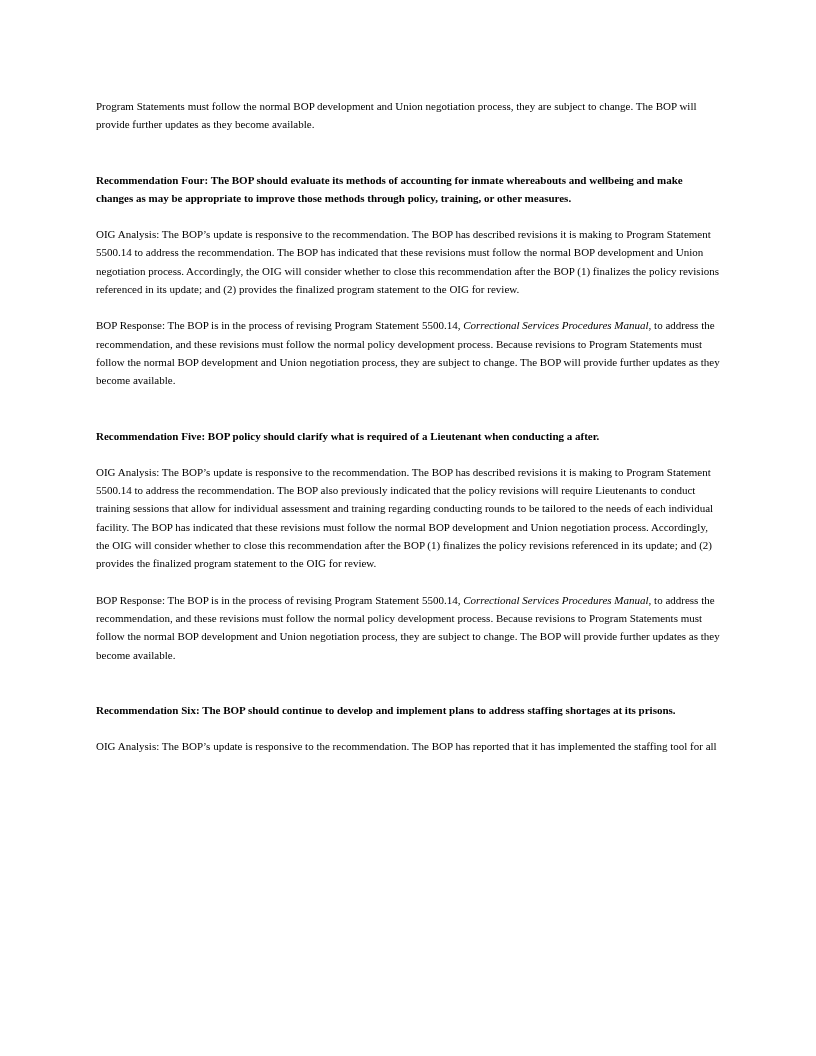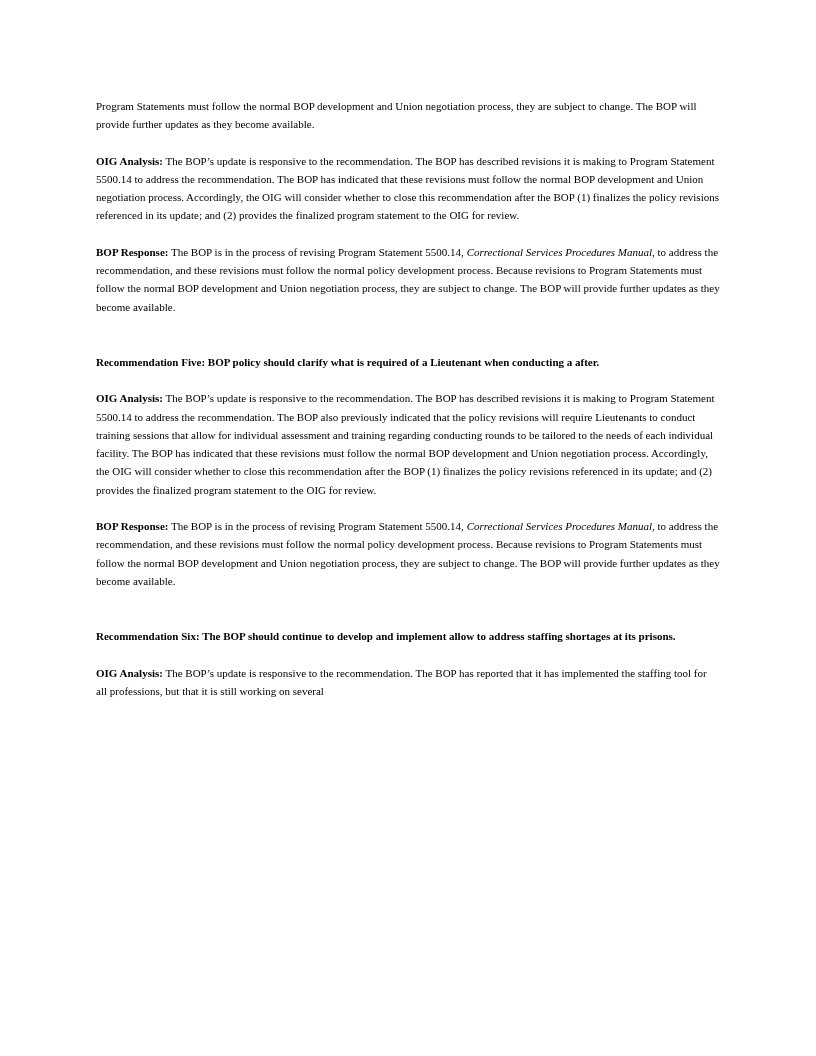--- a/index.html
+++ b/index.html
@@ -22,35 +22,38 @@
     text-rendering: optimizeLegibility;
   }
   .page p {
     margin: 0 0 18px 0;
   }
   .recommendation {
     font-weight: bold;
     margin-top: 37px !important;
   }
   .label {
-    font-weight: bold;
+    font-weight: normal;
   }
   .italic {
     font-style: italic;
   }
 </style>
 </head>
 <body>
 
 <div class="page">
 
   <p>
     <span>Program Statements must follow the normal BOP development and Union negotiation process, they are subject to change. The BOP will provide further updates as they become available.</span>
   </p>
 
+  <p class="recommendation">
+    <span>Recommendation Four: The BOP should evaluate its methods of accounting for inmate whereabouts and wellbeing and make changes as may be appropriate to improve those methods through policy, training, or other measures.</span>
+  </p>
 
   <p>
     <span class="label">OIG Analysis:</span><span> The BOP’s update is responsive to the recommendation. The BOP has described revisions it is making to Program Statement 5500.14 to address the recommendation. The BOP has indicated that these revisions must follow the normal BOP development and Union negotiation process. Accordingly, the OIG will consider whether to close this recommendation after the BOP (1) finalizes the policy revisions referenced in its update; and (2) provides the finalized program statement to the OIG for review.</span>
   </p>
 
   <p>
     <span class="label">BOP Response:</span><span> The BOP is in the process of revising Program Statement 5500.14, </span><span class="italic">Correctional Services Procedures Manual</span><span>, to address the recommendation, and these revisions must follow the normal policy development process. Because revisions to Program Statements must follow the normal BOP development and Union negotiation process, they are subject to change. The BOP will provide further updates as they become available.</span>
   </p>
 
   <p class="recommendation">
@@ -59,20 +62,20 @@
 
   <p>
     <span class="label">OIG Analysis:</span><span> The BOP’s update is responsive to the recommendation. The BOP has described revisions it is making to Program Statement 5500.14 to address the recommendation. The BOP also previously indicated that the policy revisions will require Lieutenants to conduct training sessions that allow for individual assessment and training regarding conducting rounds to be tailored to the needs of each individual facility. The BOP has indicated that these revisions must follow the normal BOP development and Union negotiation process. Accordingly, the OIG will consider whether to close this recommendation after the BOP (1) finalizes the policy revisions referenced in its update; and (2) provides the finalized program statement to the OIG for review.</span>
   </p>
 
   <p>
     <span class="label">BOP Response:</span><span> The BOP is in the process of revising Program Statement 5500.14, </span><span class="italic">Correctional Services Procedures Manual</span><span>, to address the recommendation, and these revisions must follow the normal policy development process. Because revisions to Program Statements must follow the normal BOP development and Union negotiation process, they are subject to change. The BOP will provide further updates as they become available.</span>
   </p>
 
   <p class="recommendation">
-    <span>Recommendation Six: The BOP should continue to develop and implement allow to address staffing shortages at its prisons.</span>
+    <span>Recommendation Six: The BOP should continue to develop and implement plans to address staffing shortages at its prisons.</span>
   </p>
 
   <p>
     <span class="label">OIG Analysis:</span><span> The BOP’s update is responsive to the recommendation. The BOP has reported that it has implemented the staffing tool for all professions, but that it is still working on several</span>
   </p>
 
 </div>
 
 </body></html>

